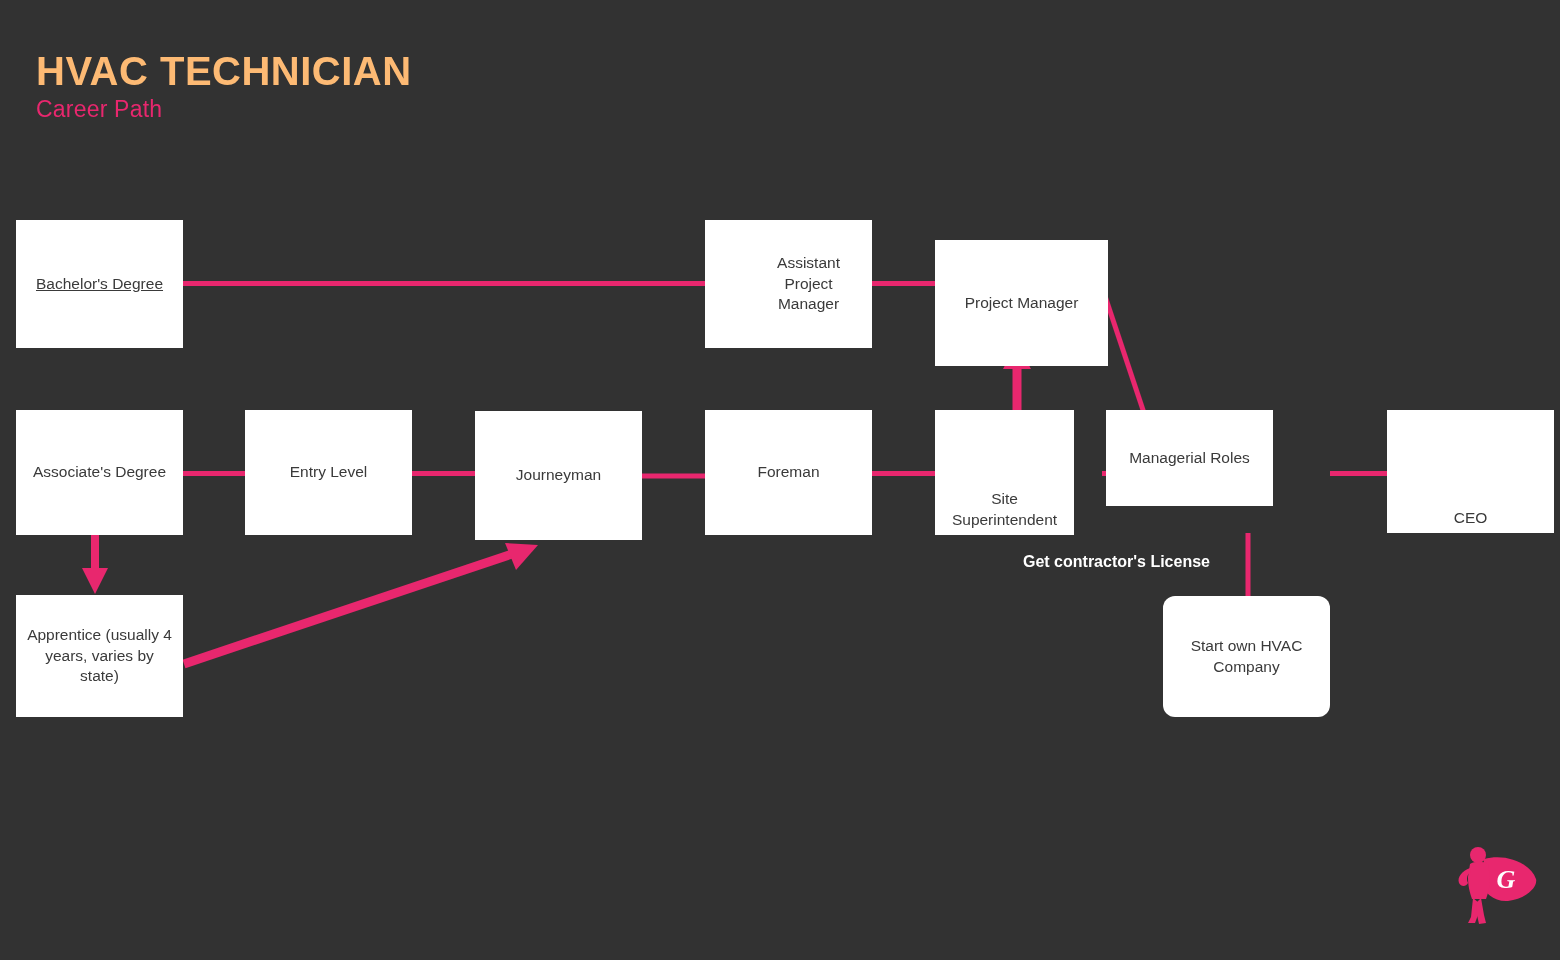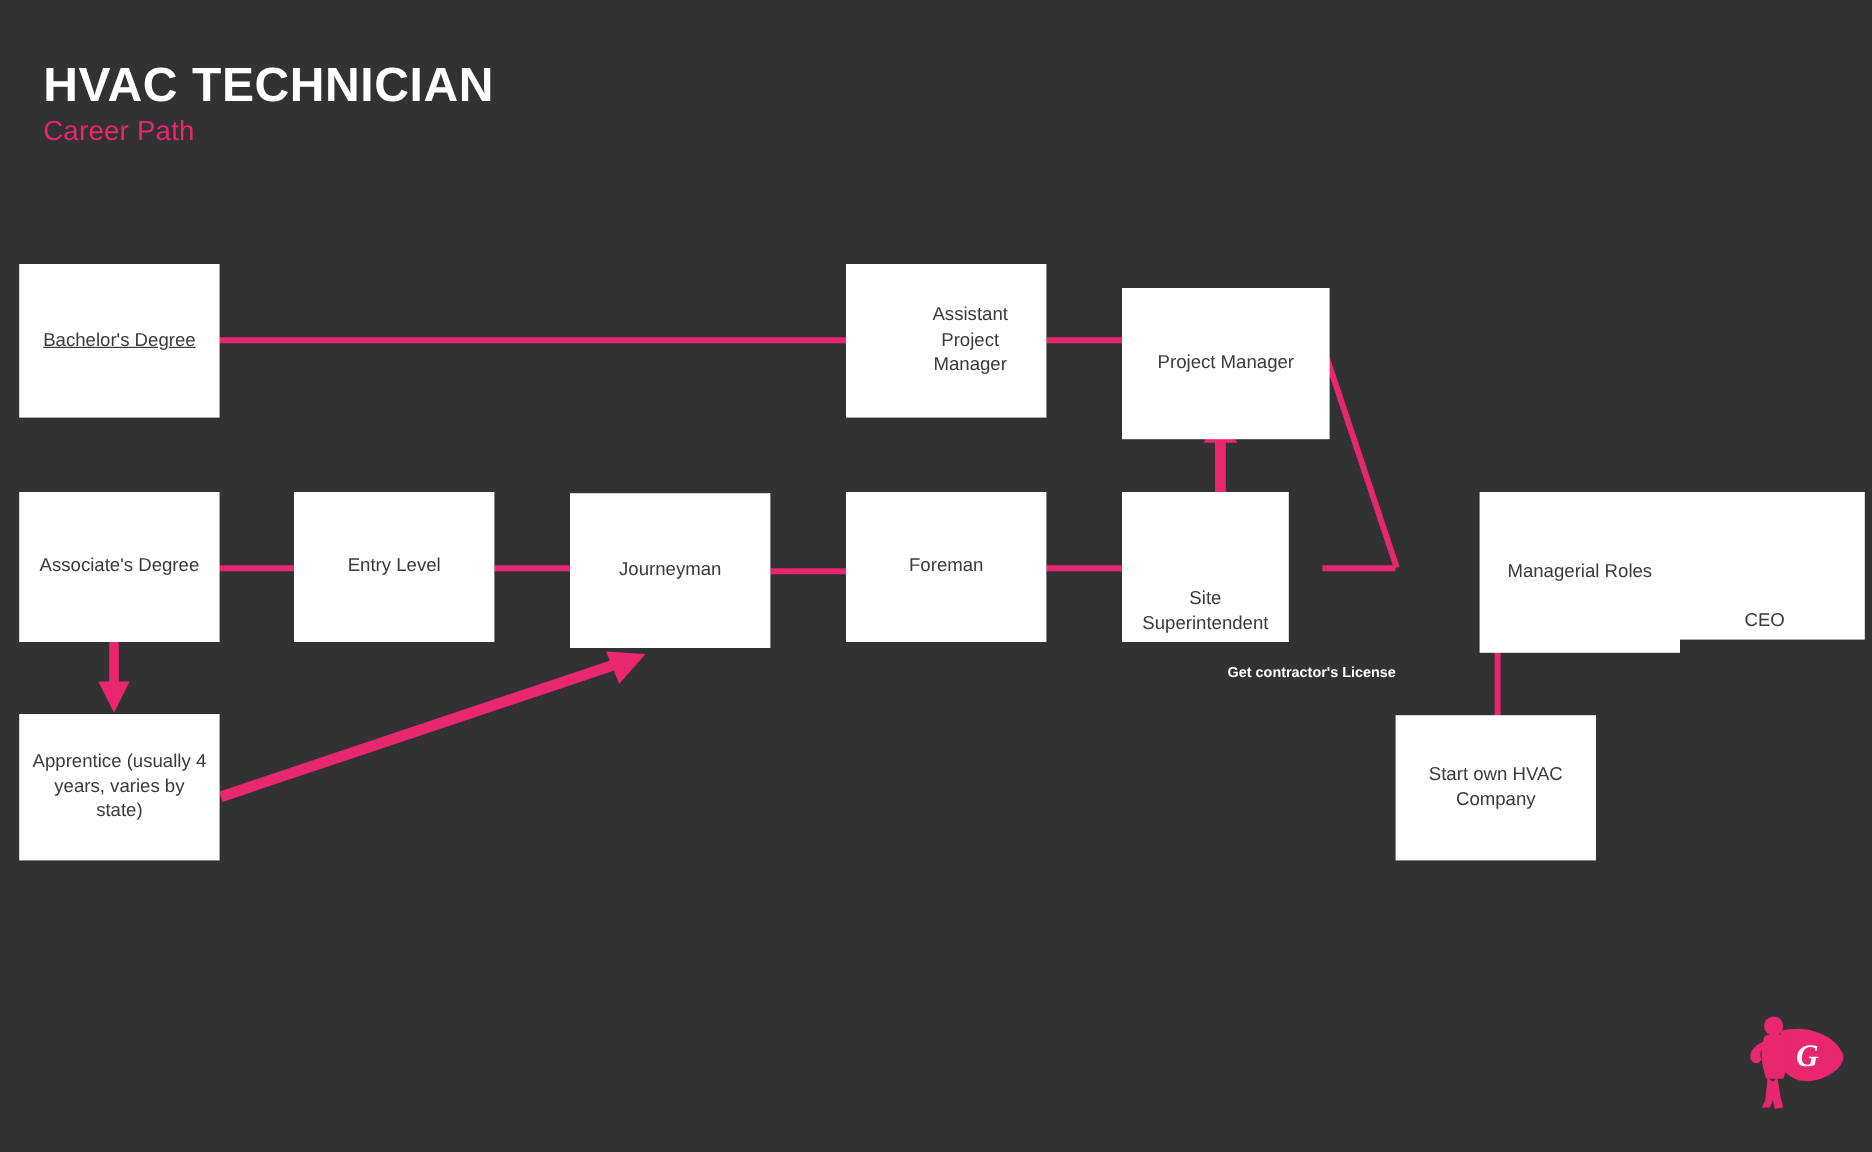--- a/index.html
+++ b/index.html
@@ -18,21 +18,21 @@
 
   
   #header {
     position: absolute;
     left: 36px;
     top: 50px;
   }
   #title {
     font-size: 40px;
     font-weight: bold;
-    color: #ffffff;
+    color: #fdba74;
     letter-spacing: 0.5px;
     line-height: 1.05;
     margin: 0;
     white-space: nowrap;
   }
   #subtitle {
     font-size: 23px;
     font-weight: normal;
     color: #E8276E;
     margin: 4px 0 0 0;
@@ -62,21 +62,21 @@
     font-size: 15.5px;
     line-height: 1.35;
     padding: 4px 8px;
     box-sizing: border-box;
     z-index: 2;
   }
 
   .edge-label {
     position: absolute;
     color: #FFFFFF;
-    font-size: 12px;
+    font-size: 16px;
     font-weight: bold;
     white-space: nowrap;
     z-index: 3;
   }
 
   
   #logo {
     position: absolute;
     left: 1448px;
     top: 843px;
@@ -151,30 +151,30 @@
       </div>
       <div class="node" style="left: 475px; top: 411px; width: 167px; height: 129px;">
         <span>Journeyman</span>
       </div>
       <div class="node" style="left: 705px; top: 410px; width: 167px; height: 125px; text-align: center;">
         <span>Foreman</span>
       </div>
       <div class="node" style="left: 935px; top: 410px; width: 139px; height: 125px; align-items: flex-end;">
         <span>Site Superintendent</span>
       </div>
-      <div class="node" style="left: 1233px; top: 410px; width: 167px; height: 134px;">
+      <div class="node" style="left: 1106px; top: 410px; width: 167px; height: 96px;">
         <span>Managerial Roles</span>
       </div>
       <div class="node" style="left: 1387px; top: 410px; width: 167px; height: 123px; align-items: flex-end;">
         <span>CEO</span>
       </div>
       <div class="node" style="left: 16px; top: 595px; width: 167px; height: 122px;">
         <span>Apprentice (usually 4 years, varies by state)</span>
       </div>
-      <div class="node" style="left: 1163px; top: 596px; width: 167px; height: 121px;">
+      <div class="node" style="left: 1163px; top: 596px; width: 167px; height: 121px; border-radius: 12px;">
         <span>Start own HVAC Company</span>
       </div>
     </div>
 
   <div id="edge-labels-host">
       <div class="edge-label" style="left: 1023px; top: 553px;">Get contractor's License</div>
     </div>
 
   <svg id="logo" viewBox="0 0 96 86">
 

